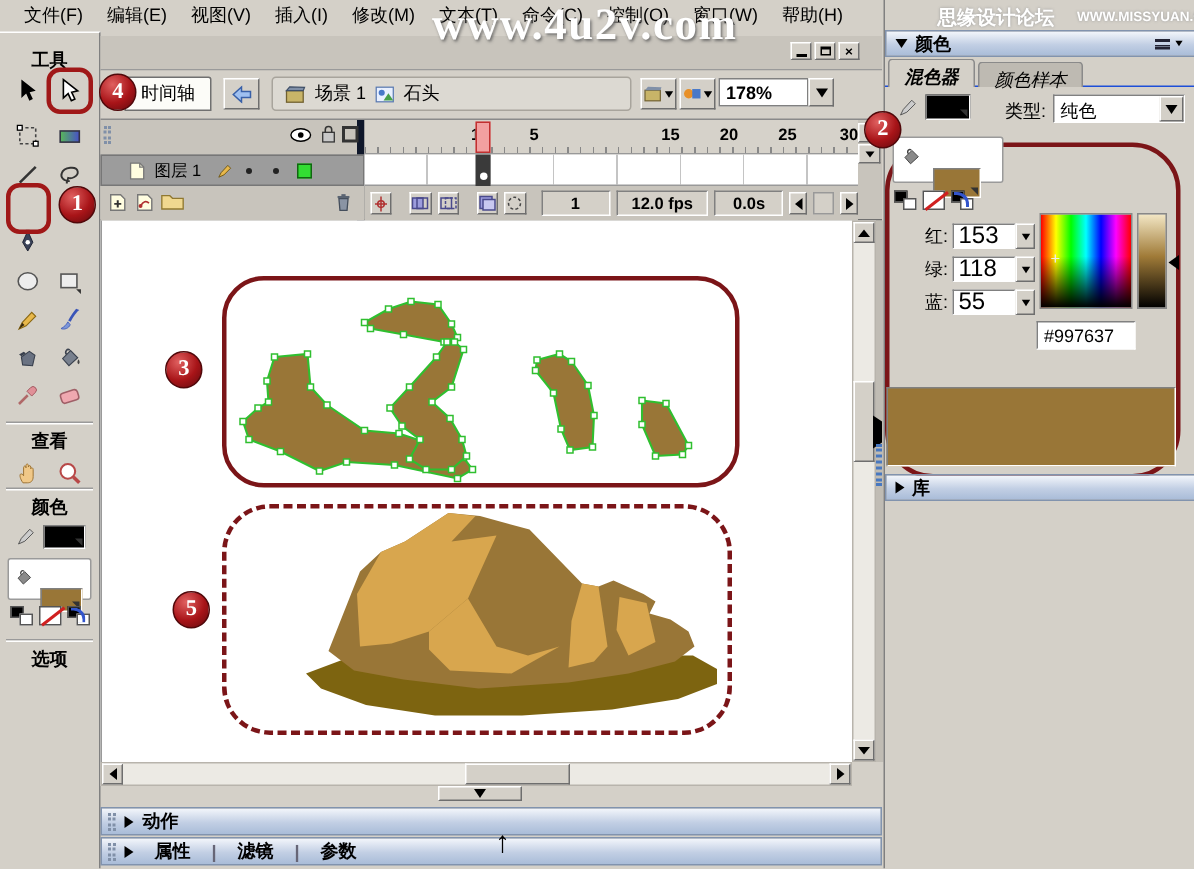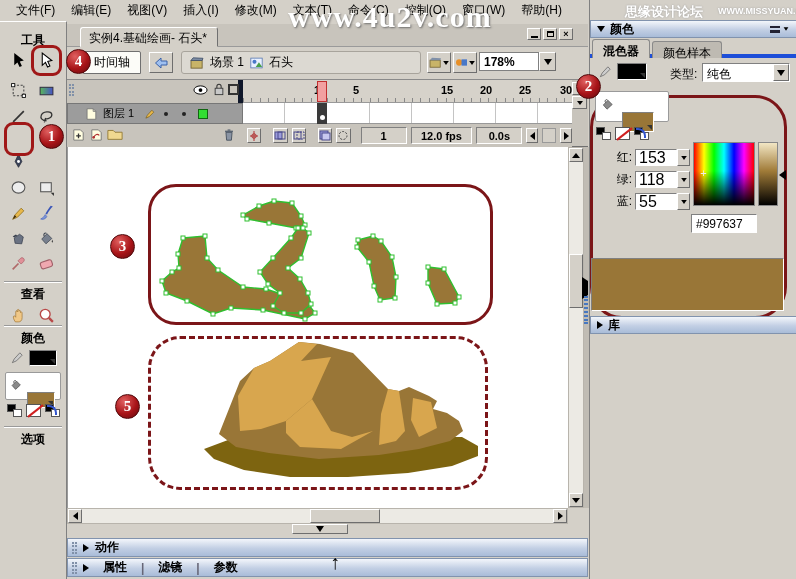--- a/index.html
+++ b/index.html
@@ -68,21 +68,21 @@
 
 .bpanel{left:67px;width:521px;height:19px;padding-left:4px;gap:6px;font-size:12px;}
 .ptab{padding:0 8px;font-weight:bold;}
 .psep{color:#667;}
 #cursor-up{left:330px;top:551px;z-index:80;font-size:20px;font-weight:bold;color:#000;}
 
 #rightpanel{left:589px;top:0;width:207px;height:579px;background:#D4D0C8;border-left:1px solid #808080;}
 #cp-header{left:0px;top:20px;width:207px;height:18px;padding-left:6px;gap:5px;font-size:12px;}
 #cp-menuicon{margin-left:auto;margin-right:6px;display:flex;align-items:center;gap:2px;}
 #cp-menuicon .lines{width:10px;height:7px;border-top:2px solid #223;border-bottom:2px solid #223;background:linear-gradient(#0000 0 2px,#223 2px 3px,#0000 3px);}
-#cp-tabs{left:0;top:38px;width:207px;height:20px;border-bottom:4px solid #1d4ed8;}
+#cp-tabs{left:0;top:38px;width:207px;height:20px;border-bottom:1px solid #1d4ed8;font-style:italic;}
 .cptab{position:absolute;top:1px;height:19px;padding:3px 10px 0;font-size:12px;border:1px solid #8a8a8a;border-bottom:none;border-radius:3px 3px 0 0;}
 .cptab.active{background:#D4D0C8;z-index:2;font-weight:bold;}
 .cptab.off{background:#BEBAB2;top:3px;height:17px;}
 #cp-body{left:0;top:58px;width:230px;height:258px;}
 .chan{position:absolute;left:2px;width:100px;height:19px;display:flex;align-items:center;}
 .chan label{width:40px;text-align:right;font-size:12px;margin-right:3px;}
 .chan input{width:42px;height:17px;border:1px solid;border-color:#808080 #FFF #FFF #808080;font-size:16px;padding-left:3px;font-family:"Liberation Sans",sans-serif;}
 .chan .spin{width:13px;height:17px;background:#D4D0C8;border:1px solid;border-color:#FFF #6E6E6E #6E6E6E #FFF;display:flex;align-items:center;justify-content:center;}
 #spectrum{left:103px;top:84px;width:62px;height:64px;border:1px solid #888;
  background:linear-gradient(to bottom,rgba(0,0,0,0) 0 45%,#000 100%),linear-gradient(to right,#F00,#FF0,#0F0,#0FF,#00F,#F0F,#F00);}
@@ -266,21 +266,20 @@
     <span class="mini swap">
         <span class="b1"></span>
         <span class="b2"></span>
       </span>
   </div>
   <div class="abs tb-sep" style="top:404px;"></div>
   <div class="abs tb-label" style="top:409px;">选项</div>
 </div>
 
 <div id="tabstrip" class="abs">
-  <div id="doctab" class="abs">实例4.基础绘画- 石头*</div>
   <div class="winbtn raised abs" style="left:460px;">
       <span style="width:7px;height:2px;background:#000;margin-top:6px;"></span>
     </div>
   <div class="winbtn raised abs" style="left:476px;">
       <span style="width:7px;height:6px;border:1px solid #000;border-top-width:2px;"></span>
     </div>
   <div class="winbtn raised abs" style="left:492px;">
       <span>×</span>
     </div>
 </div>

